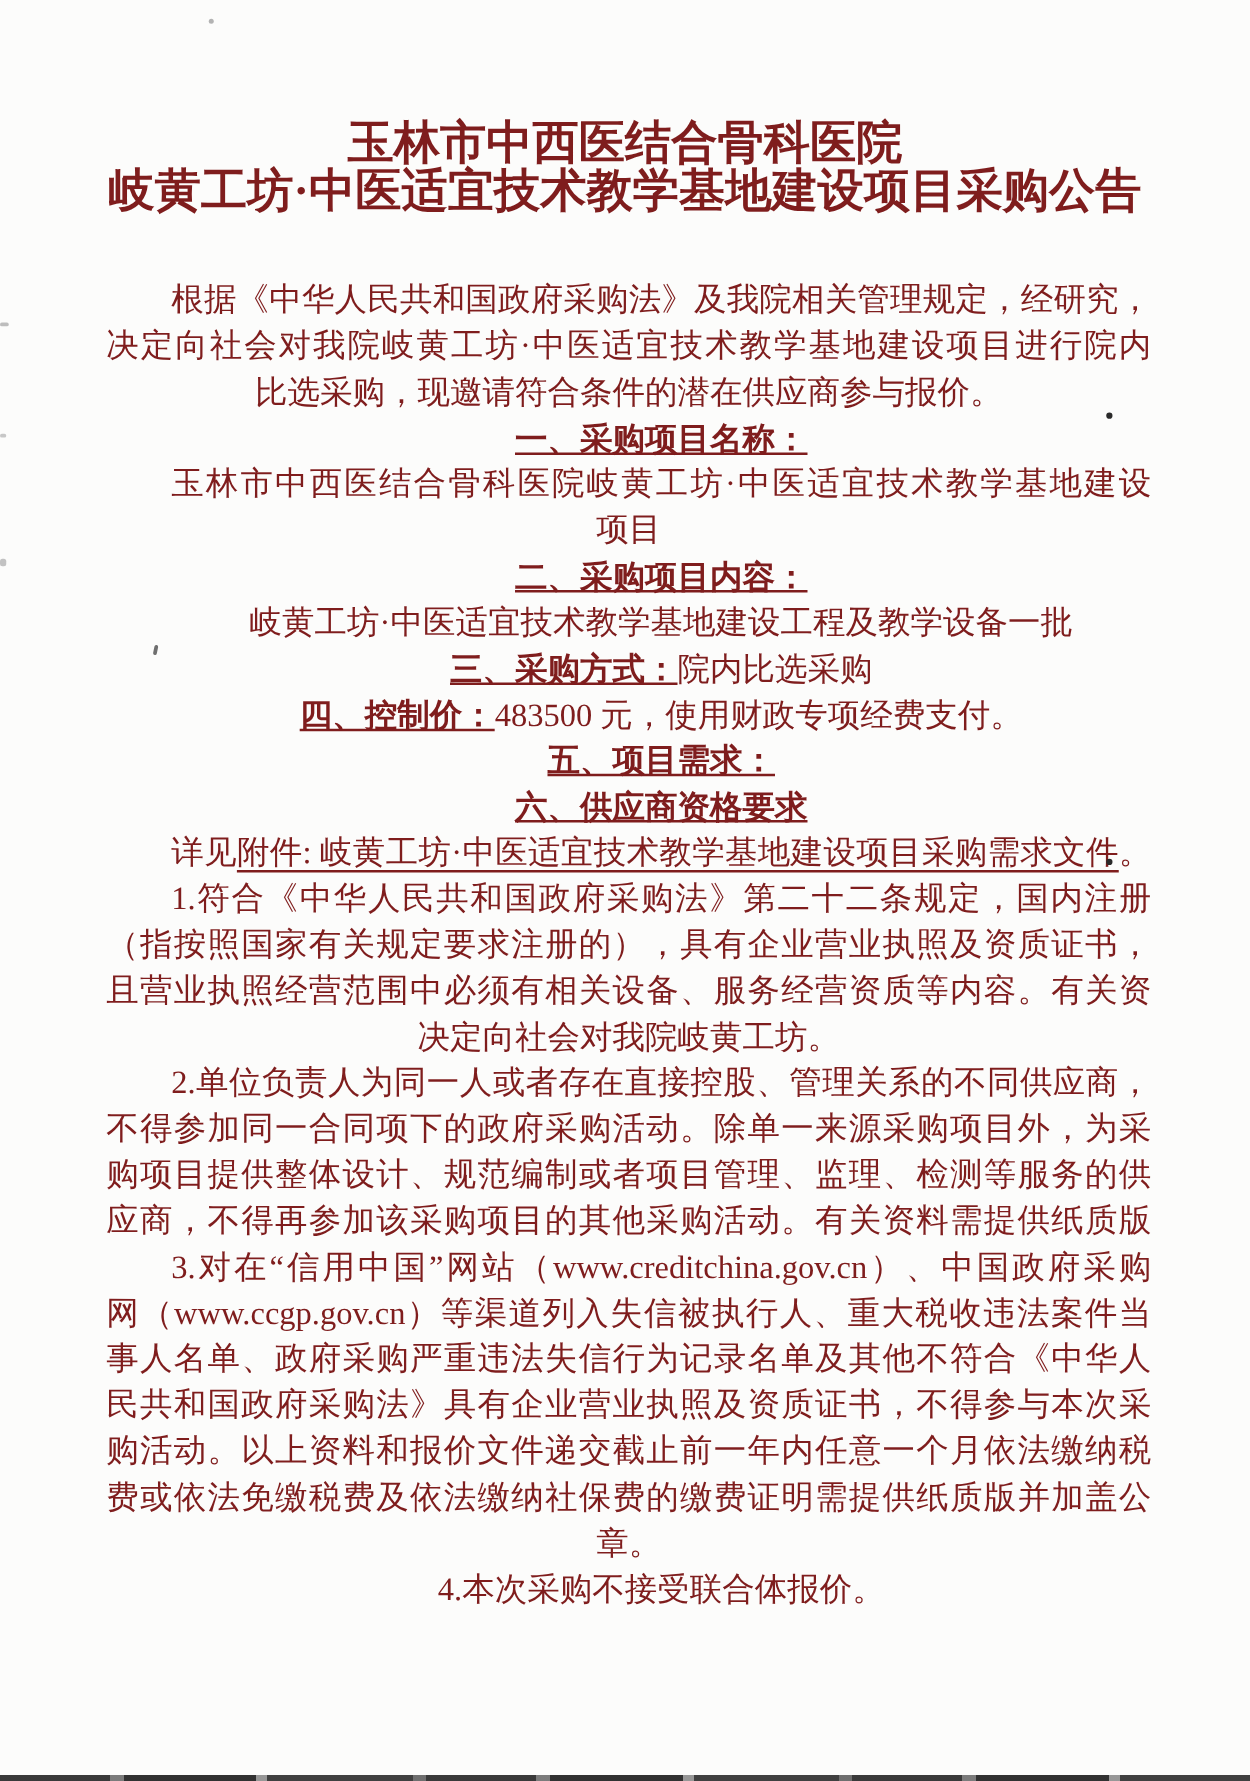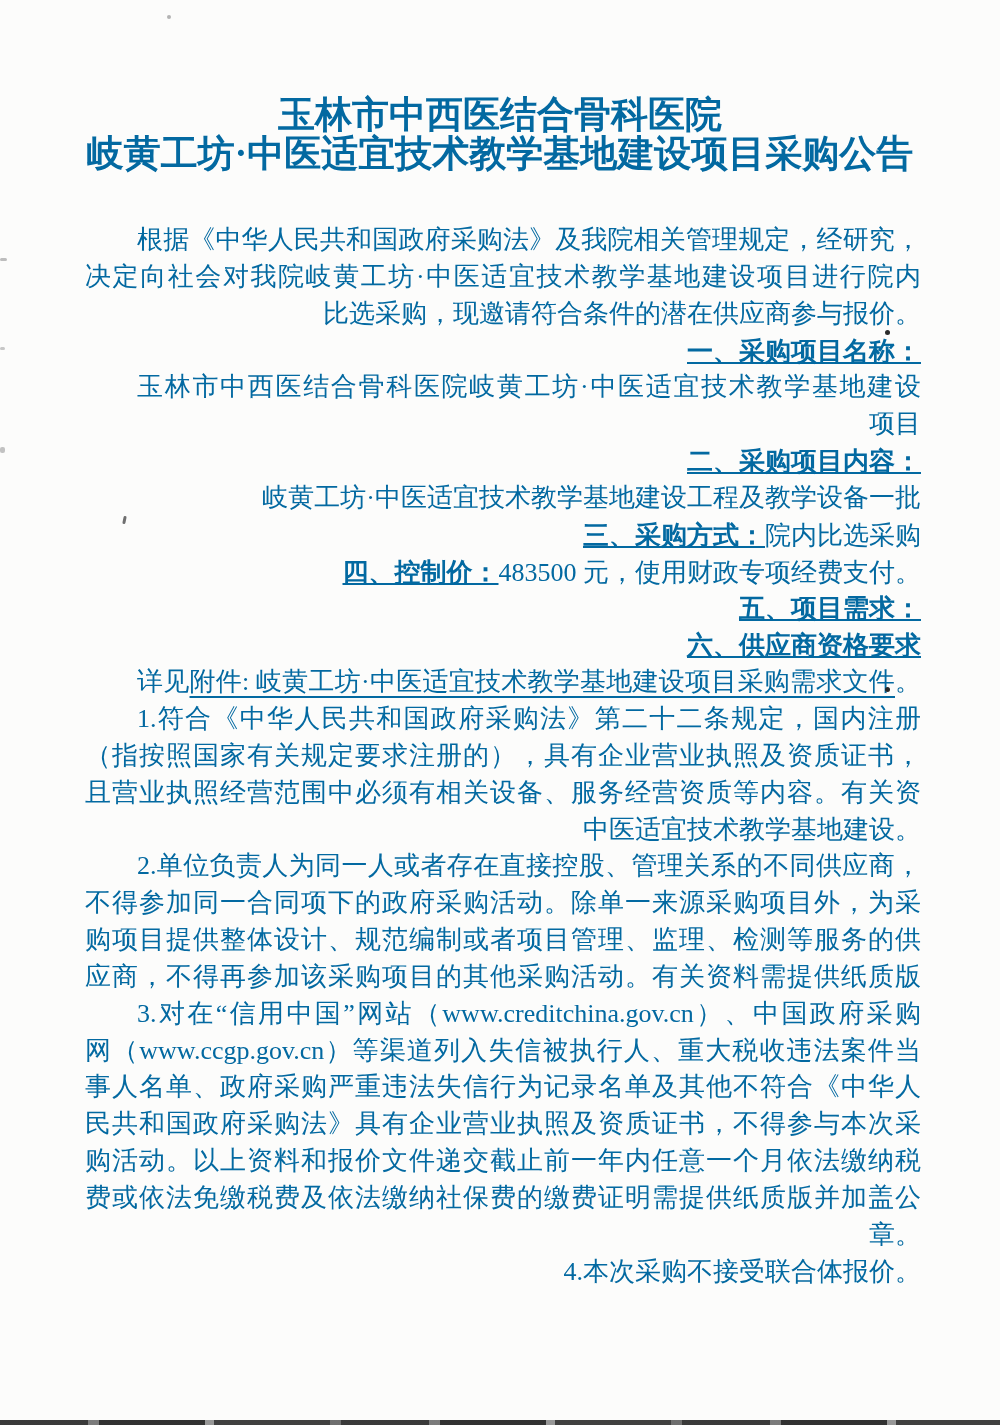--- a/index.html
+++ b/index.html
@@ -1,21 +1,21 @@
 <!DOCTYPE html>
 <html><head>
 <meta charset="utf-8">
 <style>
   html, body { margin: 0; padding: 0; background: #ffffff; }
   .page {
     position: relative;
     width: 1000px;
     height: 1425px;
     background: #fcfcfb;
-    color: #0369a1;
+    color: #7f1d1d;
     font-family: "Liberation Serif", "DejaVu Serif", serif;
     overflow: hidden;
   }
   .title {
     position: absolute;
     top: 95px;
     left: 0;
     width: 1000px;
     text-align: center;
     font-weight: 700;
@@ -26,21 +26,21 @@
   .doc-body {
     position: absolute;
     left: 85px;
     top: 222px;
     width: 836px;
     font-size: 26px;
   }
   .line {
     height: 36.85px;
     line-height: 36.85px;
-    text-align: right;
+    text-align: center;
     overflow: visible;
   }
   .line.ind { padding-left: 52px; }
   .line.fill { text-align: justify; text-align-last: justify; }
   .b {
     font-weight: 700;
     font-family: "Liberation Sans", "DejaVu Sans", sans-serif;
     text-decoration: underline;
   }
   .u {
@@ -88,21 +88,21 @@
       <div class="line ind"><span class="b">二、采购项目内容：</span></div>
       <div class="line ind"><span>岐黄工坊·中医适宜技术教学基地建设工程及教学设备一批</span></div>
       <div class="line ind"><span class="b">三、采购方式：</span><span>院内比选采购</span></div>
       <div class="line ind"><span class="b">四、控制价：</span><span>483500 元，使用财政专项经费支付。</span></div>
       <div class="line ind"><span class="b">五、项目需求：</span></div>
       <div class="line ind"><span class="b">六、供应商资格要求</span></div>
       <div class="line ind fill"><span>详见</span><span class="u">附件: 岐黄工坊·中医适宜技术教学基地建设项目采购需求文件</span><span>。</span></div>
       <div class="line ind fill"><span>1.符合《中华人民共和国政府采购法》第二十二条规定，国内注册</span></div>
       <div class="line fill"><span>（指按照国家有关规定要求注册的），具有企业营业执照及资质证书，</span></div>
       <div class="line fill"><span>且营业执照经营范围中必须有相关设备、服务经营资质等内容。有关资</span></div>
-      <div class="line"><span>中医适宜技术教学基地建设。</span></div>
+      <div class="line"><span>决定向社会对我院岐黄工坊。</span></div>
       <div class="line ind fill"><span>2.单位负责人为同一人或者存在直接控股、管理关系的不同供应商，</span></div>
       <div class="line fill"><span>不得参加同一合同项下的政府采购活动。除单一来源采购项目外，为采</span></div>
       <div class="line fill"><span>购项目提供整体设计、规范编制或者项目管理、监理、检测等服务的供</span></div>
       <div class="line fill"><span>应商，不得再参加该采购项目的其他采购活动。有关资料需提供纸质版</span></div>
       <div class="line ind fill"><span>3.对在“信用中国”网站（www.creditchina.gov.cn）、中国政府采购</span></div>
       <div class="line fill"><span>网（www.ccgp.gov.cn）等渠道列入失信被执行人、重大税收违法案件当</span></div>
       <div class="line fill"><span>事人名单、政府采购严重违法失信行为记录名单及其他不符合《中华人</span></div>
       <div class="line fill"><span>民共和国政府采购法》具有企业营业执照及资质证书，不得参与本次采</span></div>
       <div class="line fill"><span>购活动。以上资料和报价文件递交截止前一年内任意一个月依法缴纳税</span></div>
       <div class="line fill"><span>费或依法免缴税费及依法缴纳社保费的缴费证明需提供纸质版并加盖公</span></div>

